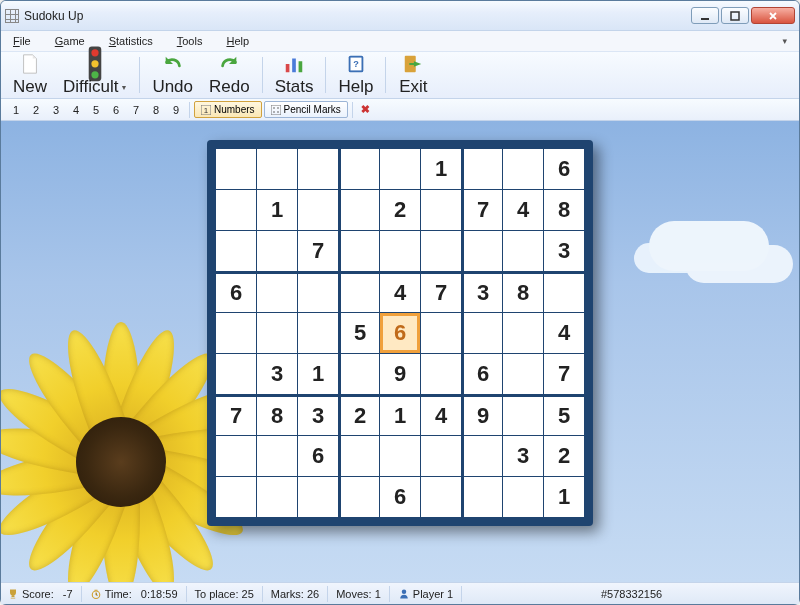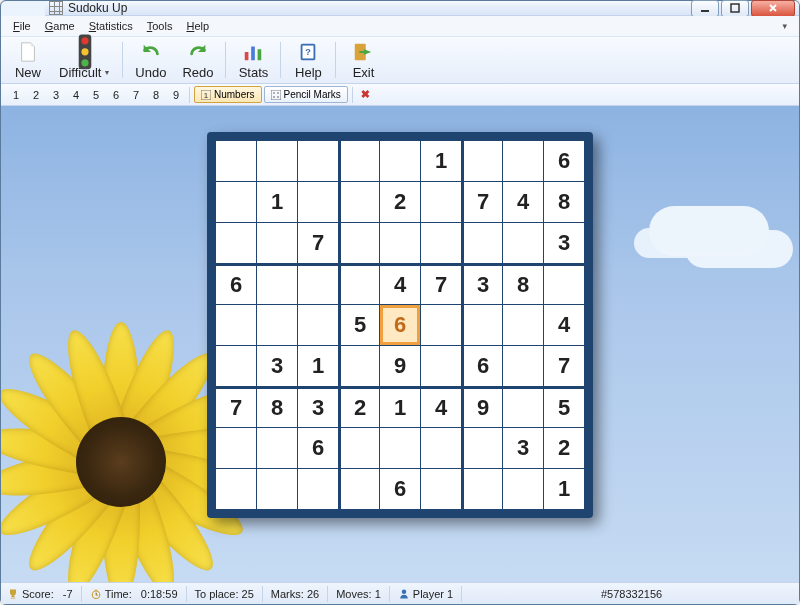--- a/index.html
+++ b/index.html
@@ -1,38 +1,38 @@
 <!DOCTYPE html>
 <html><head>
 <meta charset="utf-8">
 <style>
   * { box-sizing: border-box; margin: 0; padding: 0; font-family: Tahoma, "Segoe UI", Arial, sans-serif; }
   body { width: 800px; height: 605px; overflow: hidden; background: #fff; }
   .window { width: 800px; height: 605px; border: 1px solid #5a7b9c; border-radius: 6px; background: #ebf3fc; position: relative; display: flex; flex-direction: column; box-shadow: 0 0 4px rgba(0,0,0,0.3); }
-  .titlebar { height: 15px; display: flex; align-items: center; padding: 4px 4px; background: linear-gradient(#f7fbff,#e6eefb 40%,#d9e6f7); border-bottom: 1px solid #c3d4ea; border-radius: 5px 5px 0 0; margin-left: 44px; }
+  .titlebar { height: 30px; display: flex; align-items: center; padding: 4px 4px; background: linear-gradient(#f7fbff,#e6eefb 40%,#d9e6f7); border-bottom: 1px solid #c3d4ea; border-radius: 5px 5px 0 0; }
   .titlebar .sudoku-ico { width:14px; height:14px; display:inline-block; margin-right:5px; position:relative; }
   .titlebar .sudoku-ico::before{content:"";position:absolute;inset:0;background:
     linear-gradient(#888,#888) 4px 0/1px 14px no-repeat,
     linear-gradient(#888,#888) 9px 0/1px 14px no-repeat,
     linear-gradient(#888,#888) 0 4px/14px 1px no-repeat,
     linear-gradient(#888,#888) 0 9px/14px 1px no-repeat;
     border:1px solid #888;}
   .titlebar .title { font-size: 12px; color: #222; flex:1; }
   .winbtns { display:flex; gap:2px; }
   .winbtn { width:28px; height:17px; border:1px solid #7f9db9; border-radius:3px; background: linear-gradient(#fbfdff,#dfe9f6); font-size:10px; display:flex; align-items:center; justify-content:center; color:#333; cursor:pointer; }
   .winbtn.close { background: linear-gradient(#f7b0a3,#d9543f); color:#fff; border-color:#b14434; width:44px; }
-  .menubar { height:20px; display:flex; align-items:center; padding:0 6px; gap:2px; background:#f4f7fc; font-size:11px; color:#222; }
+  .menubar { height:20px; display:flex; align-items:center; padding:0 6px; gap:12px; background:#f4f7fc; font-size:11px; color:#222; }
   .menubar .mi { padding:1px 6px; cursor:pointer; }
   .menubar .mi u{ text-decoration:underline; }
   .menubar .spacer{flex:1;}
   .menubar .chev{font-size:9px;color:#555;padding:0 6px;cursor:pointer;}
   .toolbar { height:48px; display:flex; align-items:center; padding:0 6px; gap:4px; background: linear-gradient(#f7fbff,#e7eefb); border-top:1px solid #dbe6f5; border-bottom:1px solid #c4d4ea; font-size:11px; }
   .tbtn { min-width:42px; height:44px; display:flex; flex-direction:column; align-items:center; justify-content:center; gap:2px; padding:2px 6px; border-radius:3px; cursor:pointer; }
   .tbtn .ico{width:22px;height:22px;display:flex;align-items:center;justify-content:center;}
-  .tbtn .lbl{font-size:13px;color:#222;}
+  .tbtn .lbl{font-size:17px;color:#222;}
   .tbtn .drop{font-size:7px;color:#555;margin-left:2px;}
   .tsep{width:1px;height:36px;background:#c4d4ea;margin:0 2px;}
   .numbar{height:22px;display:flex;align-items:center;padding:0 6px;gap:2px;background:linear-gradient(#f7fbff,#e9f0fb);border-bottom:1px solid #c4d4ea;font-size:11px;}
   .numbtn{width:18px;height:16px;display:flex;align-items:center;justify-content:center;border:1px solid transparent;border-radius:2px;cursor:pointer;color:#222;}
   .nsep{width:1px;height:16px;background:#c4d4ea;margin:0 2px;}
   .modebtn{height:17px;padding:0 6px;display:flex;align-items:center;gap:3px;border:1px solid #9cb5d6;border-radius:2px;background:linear-gradient(#fff,#eaf2fd);cursor:pointer;font-size:10px;}
   .modebtn.active{background:linear-gradient(#fff7e0,#fbe7b5);border-color:#d1a23e;}
   .modebtn svg{width:10px;height:10px;}
   .delx{color:#c33;font-weight:bold;margin-left:4px;cursor:pointer;}
   .content{flex:1;position:relative;overflow:hidden;}

